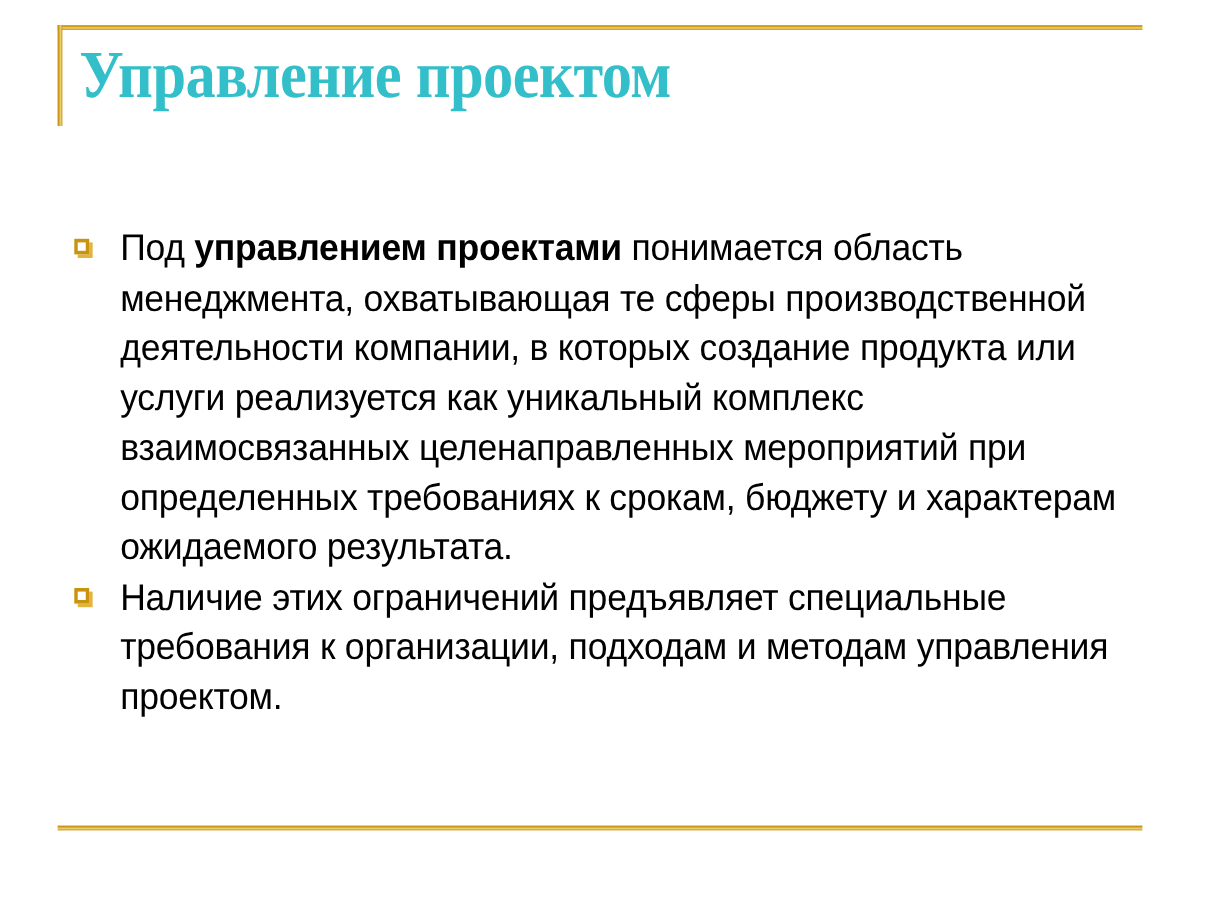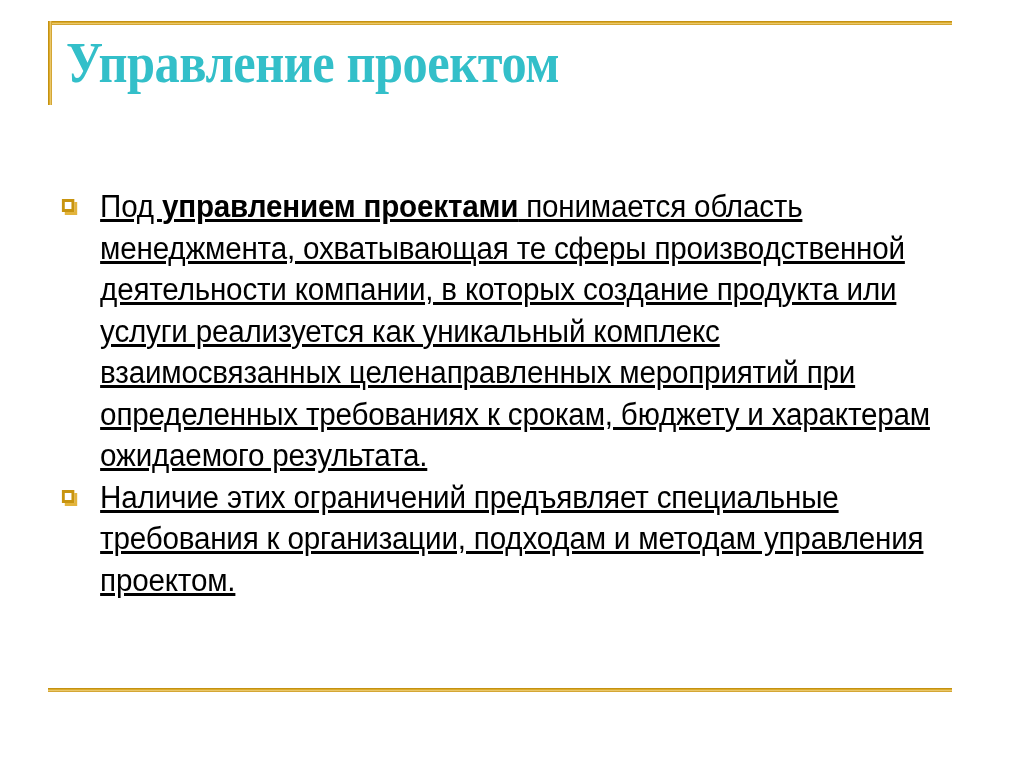--- a/index.html
+++ b/index.html
@@ -81,21 +81,20 @@
 
   
   #body-list {
     position: absolute;
     left: 60px;
     top: 186px;
     width: 930px;
     margin: 0;
     padding: 0;
     list-style: none;
-    text-decoration: underline;
   }
 
   .bullet-item {
     position: relative;
     padding-left: 42px;
     margin: 0 0 0 0;
     color: #000000;
     font-size: 31px;
     line-height: 41.5px;
     font-weight: normal;

